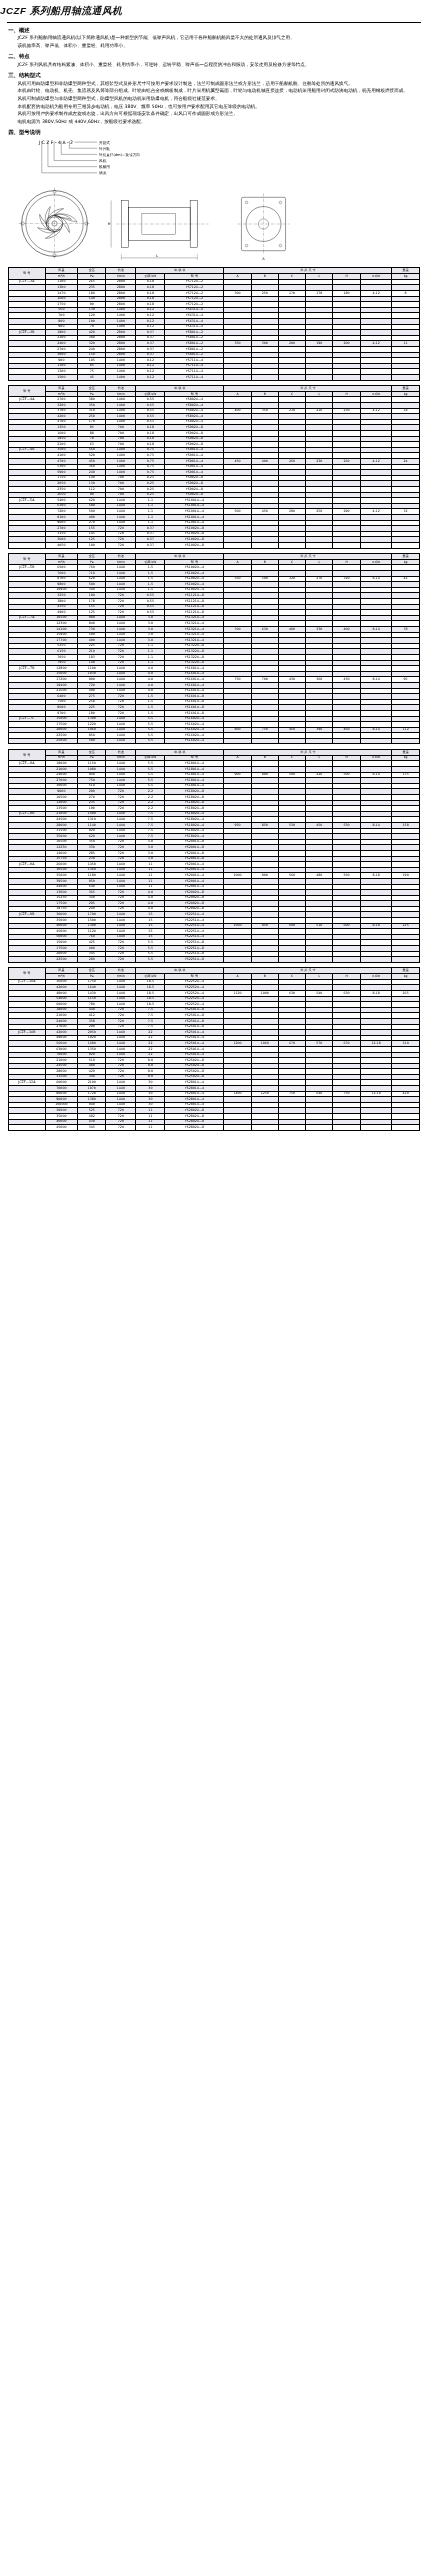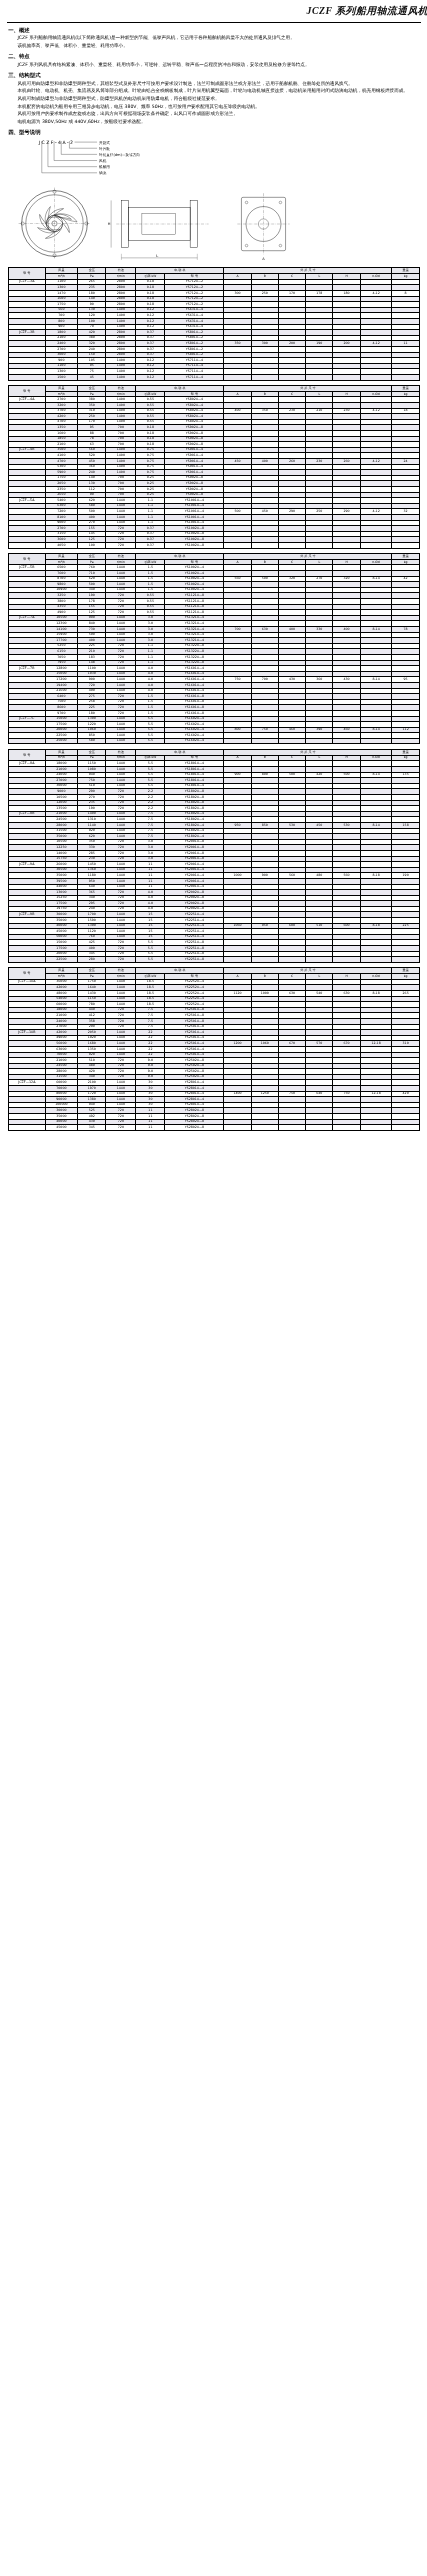--- a/index.html
+++ b/index.html
@@ -13,22 +13,22 @@
     color: #000000;
     font-size: 4.6px;
   }
   .page {
     width: 428px;
     position: relative;
     padding: 0;
     box-sizing: border-box;
   }
   .title {
-    text-align: right;
-    font-family: Liberation Serif, serif;
+    text-align: left;
+    font-family: Liberation Sans, sans-serif;
     font-weight: bold;
     font-style: italic;
     font-size: 9.8px;
     color: #111;
     letter-spacing: 0.5px;
     padding: 5.2px 0 3.1px 0;
   }
   .rule {
     border: none;
     border-top: 0.5px solid #000;

